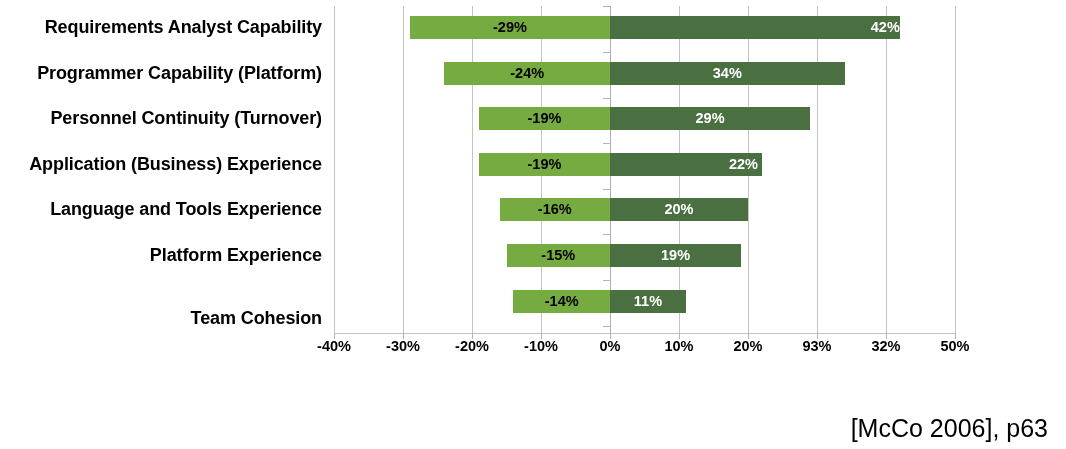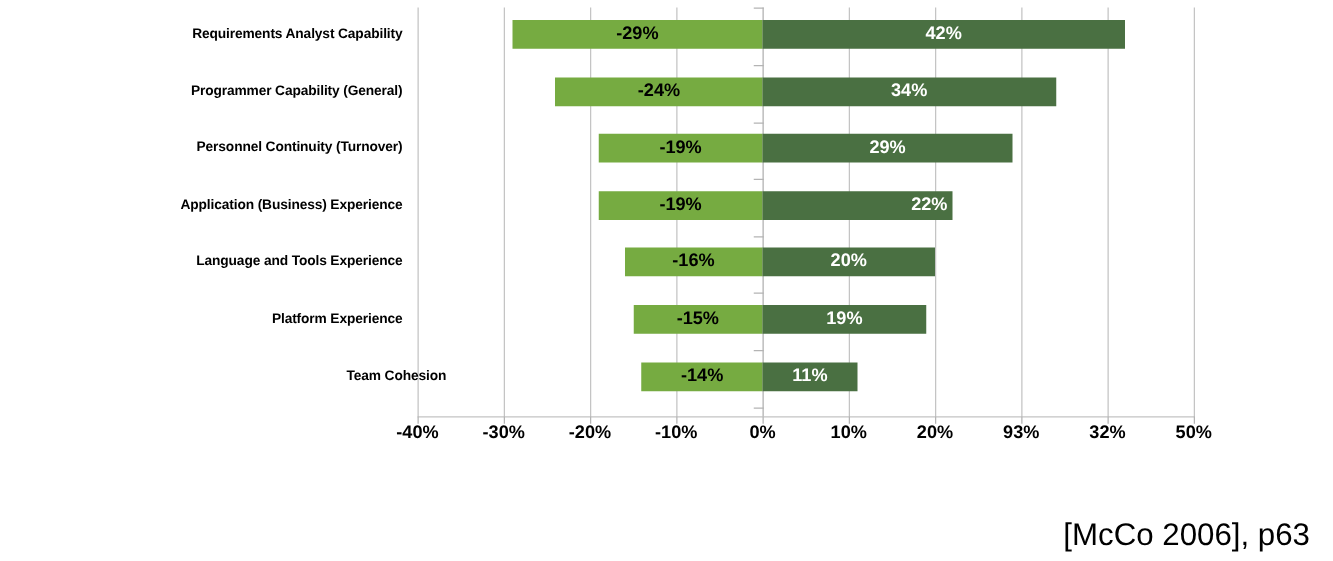--- a/index.html
+++ b/index.html
@@ -79,21 +79,21 @@
     left: 0;
     right: 0;
     height: 46px;
   }
 
   .cat-label {
     position: absolute;
     left: 0;
     width: 322px;
     text-align: right;
-    font-size: 11px;
+    font-size: 18px;
     font-weight: bold;
     letter-spacing: -0.1px;
     line-height: 23px;
     white-space: nowrap;
   }
 
   .bar {
     position: absolute;
     height: 23px;
   }
@@ -179,25 +179,25 @@
     <div class="tick-label" style="left: 782px;">93%</div>
     <div class="tickmark" style="left: 886px;"></div>
     <div class="tick-label" style="left: 851px;">32%</div>
     <div class="tickmark" style="left: 955px;"></div>
     <div class="tick-label" style="left: 920px;">50%</div>
     <div class="row" style="top: 7px;">
       <div class="cat-label" style="top: 9px;">Requirements Analyst Capability</div>
       <div class="bar neg" style="left: 409.9px; width: 200.1px; top: 9px;"></div>
       <div class="bar-label neg" style="left: 409.9px; width: 200.1px; top: 9px; text-align: center;">-29%</div>
       <div class="bar pos" style="left: 610px; width: 289.8px; top: 9px;"></div>
-      <div class="bar-label pos" style="left: 610px; width: 289.8px; top: 9px; text-align: center;">42%</div>
+      <div class="bar-label pos" style="left: 610px; width: 289.8px; top: 9px; text-align: right;">42%</div>
     </div>
     <div class="minor-tick" style="left: 603px; top: 52px;"></div>
     <div class="row" style="top: 52.6px;">
-      <div class="cat-label" style="top: 9px;">Programmer Capability (General)</div>
+      <div class="cat-label" style="top: 9px;">Programmer Capability (Platform)</div>
       <div class="bar neg" style="left: 444.4px; width: 165.6px; top: 9px;"></div>
       <div class="bar-label neg" style="left: 444.4px; width: 165.6px; top: 9px; text-align: center;">-24%</div>
       <div class="bar pos" style="left: 610px; width: 234.6px; top: 9px;"></div>
       <div class="bar-label pos" style="left: 610px; width: 234.6px; top: 9px; text-align: center;">34%</div>
     </div>
     <div class="minor-tick" style="left: 603px; top: 97.6px;"></div>
     <div class="row" style="top: 98.2px;">
       <div class="cat-label" style="top: 9px;">Personnel Continuity (Turnover)</div>
       <div class="bar neg" style="left: 478.9px; width: 131.1px; top: 9px;"></div>
       <div class="bar-label neg" style="left: 478.9px; width: 131.1px; top: 9px; text-align: center;">-19%</div>
@@ -223,21 +223,21 @@
     <div class="minor-tick" style="left: 603px; top: 234.4px;"></div>
     <div class="row" style="top: 235px;">
       <div class="cat-label" style="top: 9px;">Platform Experience</div>
       <div class="bar neg" style="left: 506.5px; width: 103.5px; top: 9px;"></div>
       <div class="bar-label neg" style="left: 506.5px; width: 103.5px; top: 9px; text-align: center;">-15%</div>
       <div class="bar pos" style="left: 610px; width: 131.1px; top: 9px;"></div>
       <div class="bar-label pos" style="left: 610px; width: 131.1px; top: 9px; text-align: center;">19%</div>
     </div>
     <div class="minor-tick" style="left: 603px; top: 280px;"></div>
     <div class="row" style="top: 280.6px;">
-      <div class="cat-label" style="top: 9px; padding-left: 35px;">Team Cohesion</div>
+      <div class="cat-label" style="top: 26px;">Team Cohesion</div>
       <div class="bar neg" style="left: 513.4px; width: 96.6px; top: 9px;"></div>
       <div class="bar-label neg" style="left: 513.4px; width: 96.6px; top: 9px; text-align: center;">-14%</div>
       <div class="bar pos" style="left: 610px; width: 75.9px; top: 9px;"></div>
       <div class="bar-label pos" style="left: 610px; width: 75.9px; top: 9px; text-align: center; border-radius: 11px;">11%</div>
     </div>
     <div class="minor-tick" style="left: 603px; top: 325.6px;"></div>
     <div class="minor-tick" style="left: 603px; top: 6px;"></div>
   </div>
 
 <div id="source-note">[McCo 2006], p63</div>

